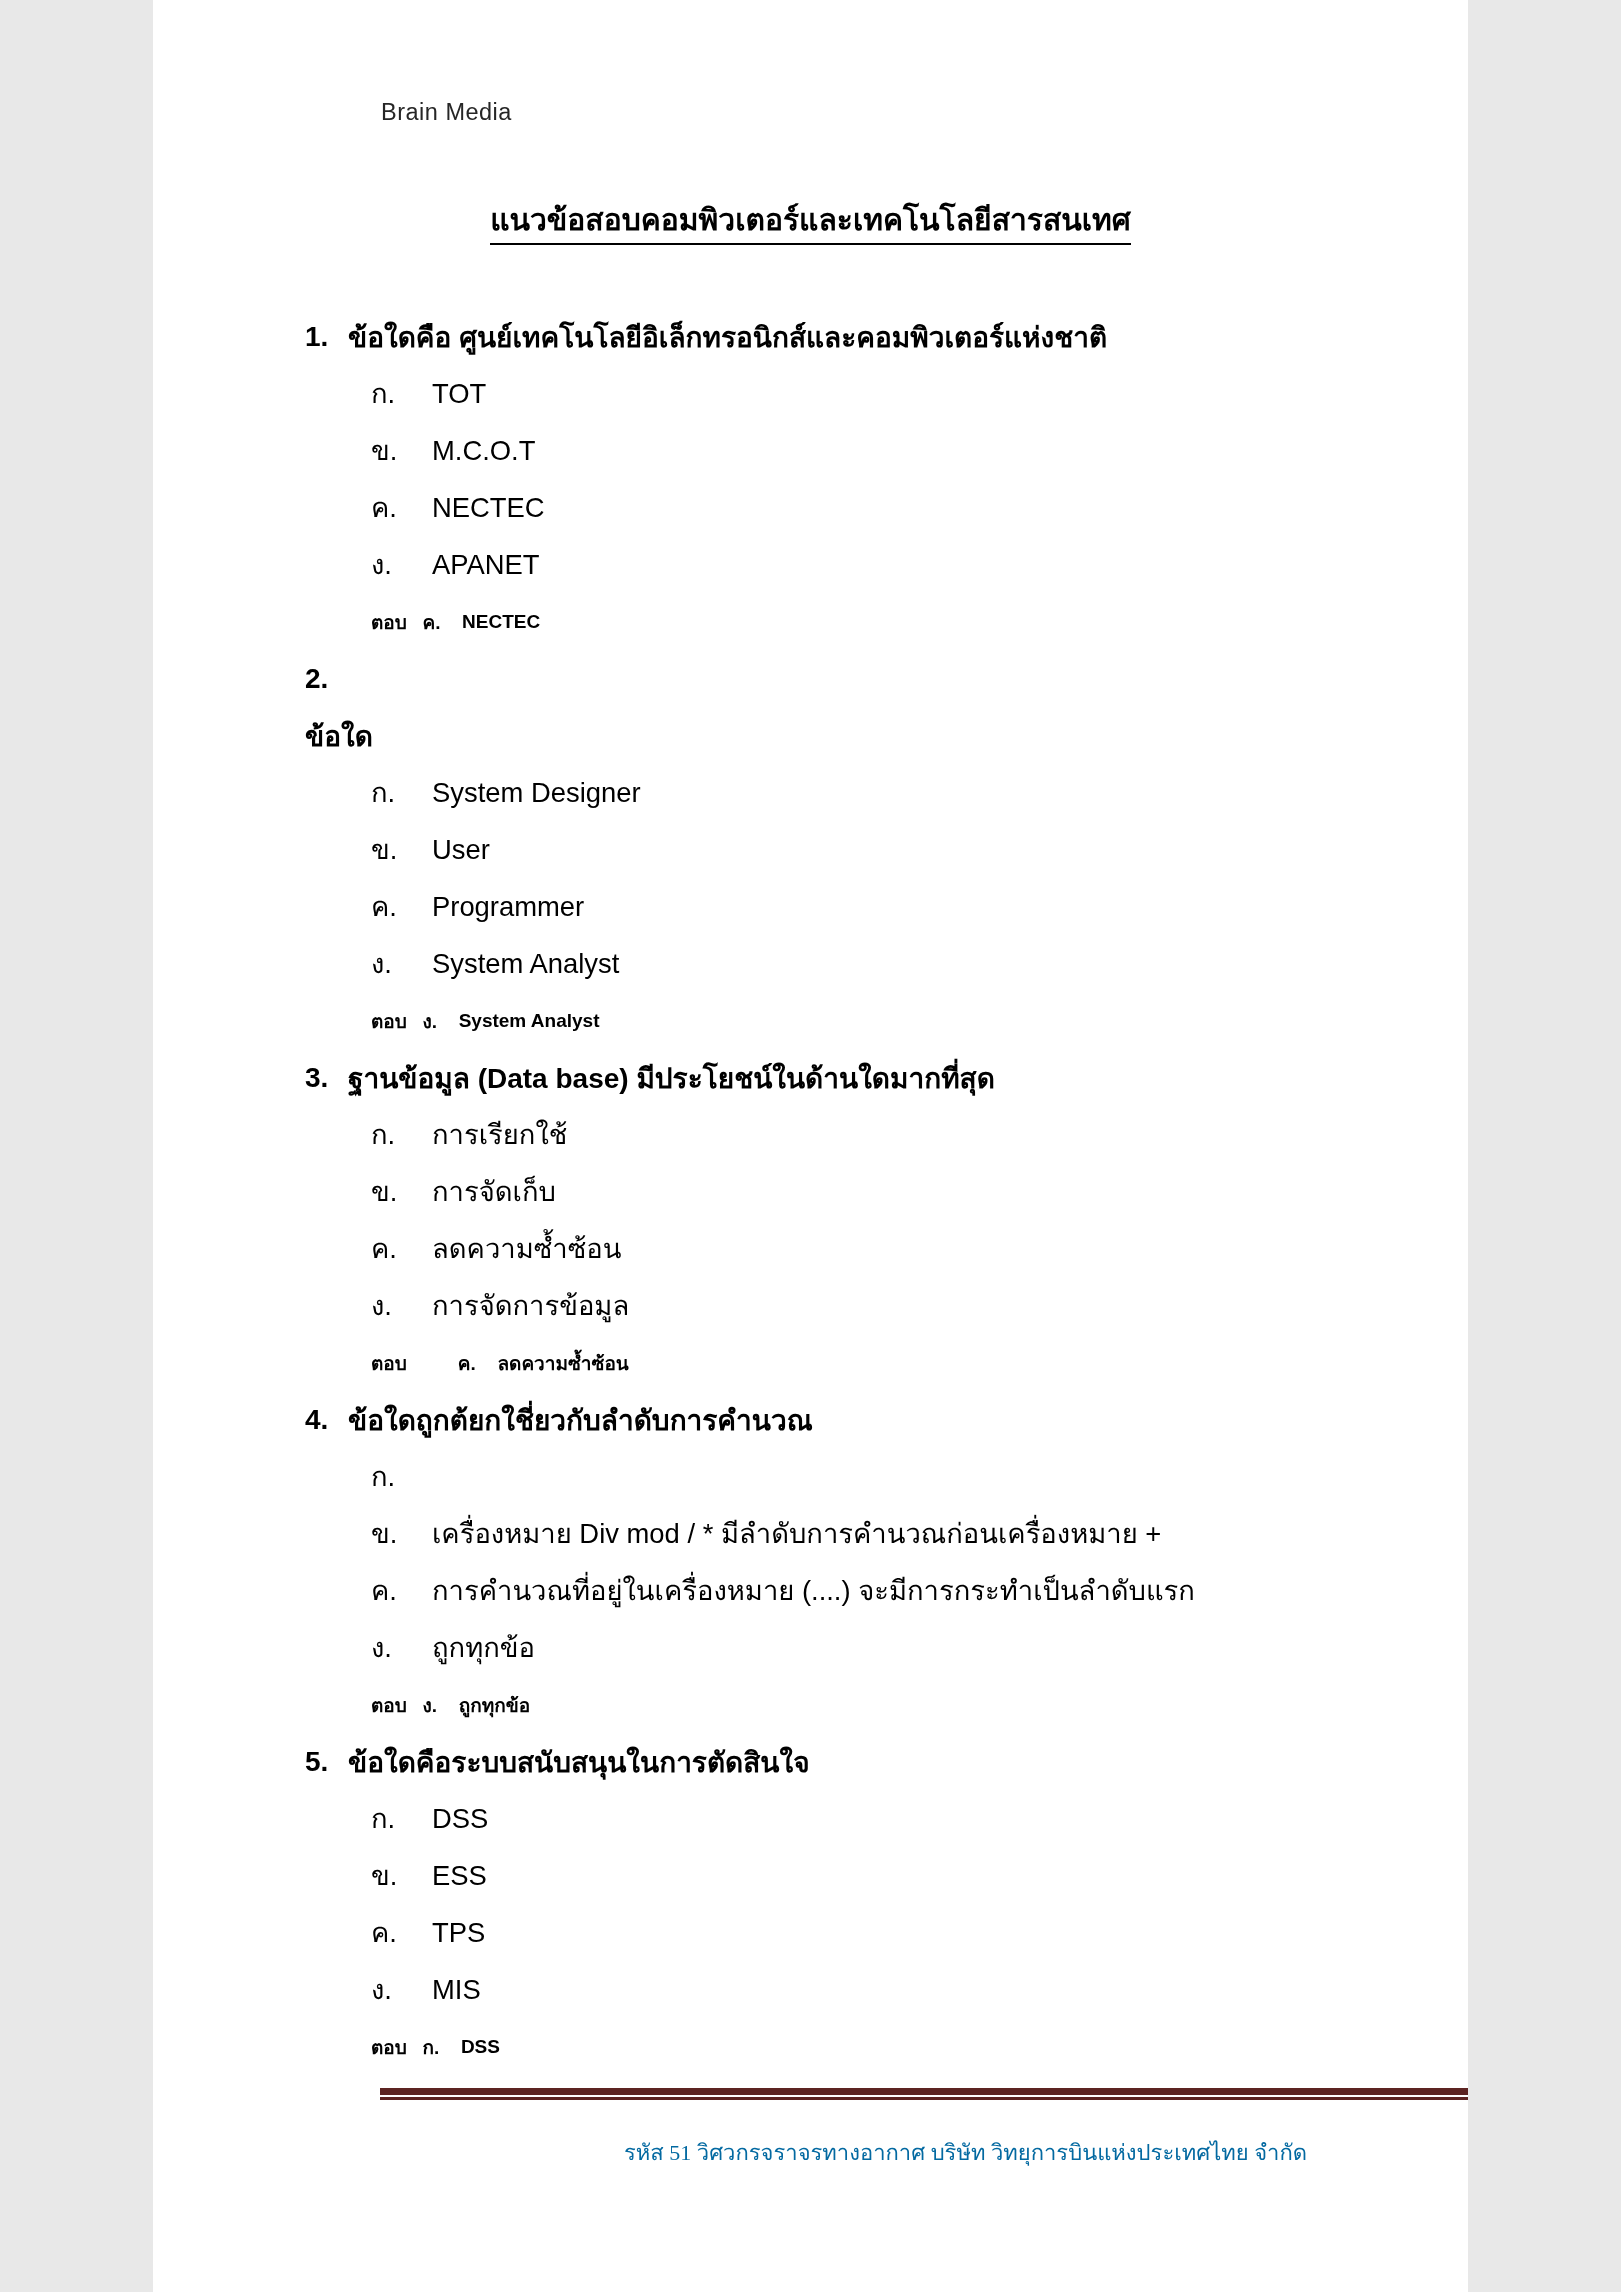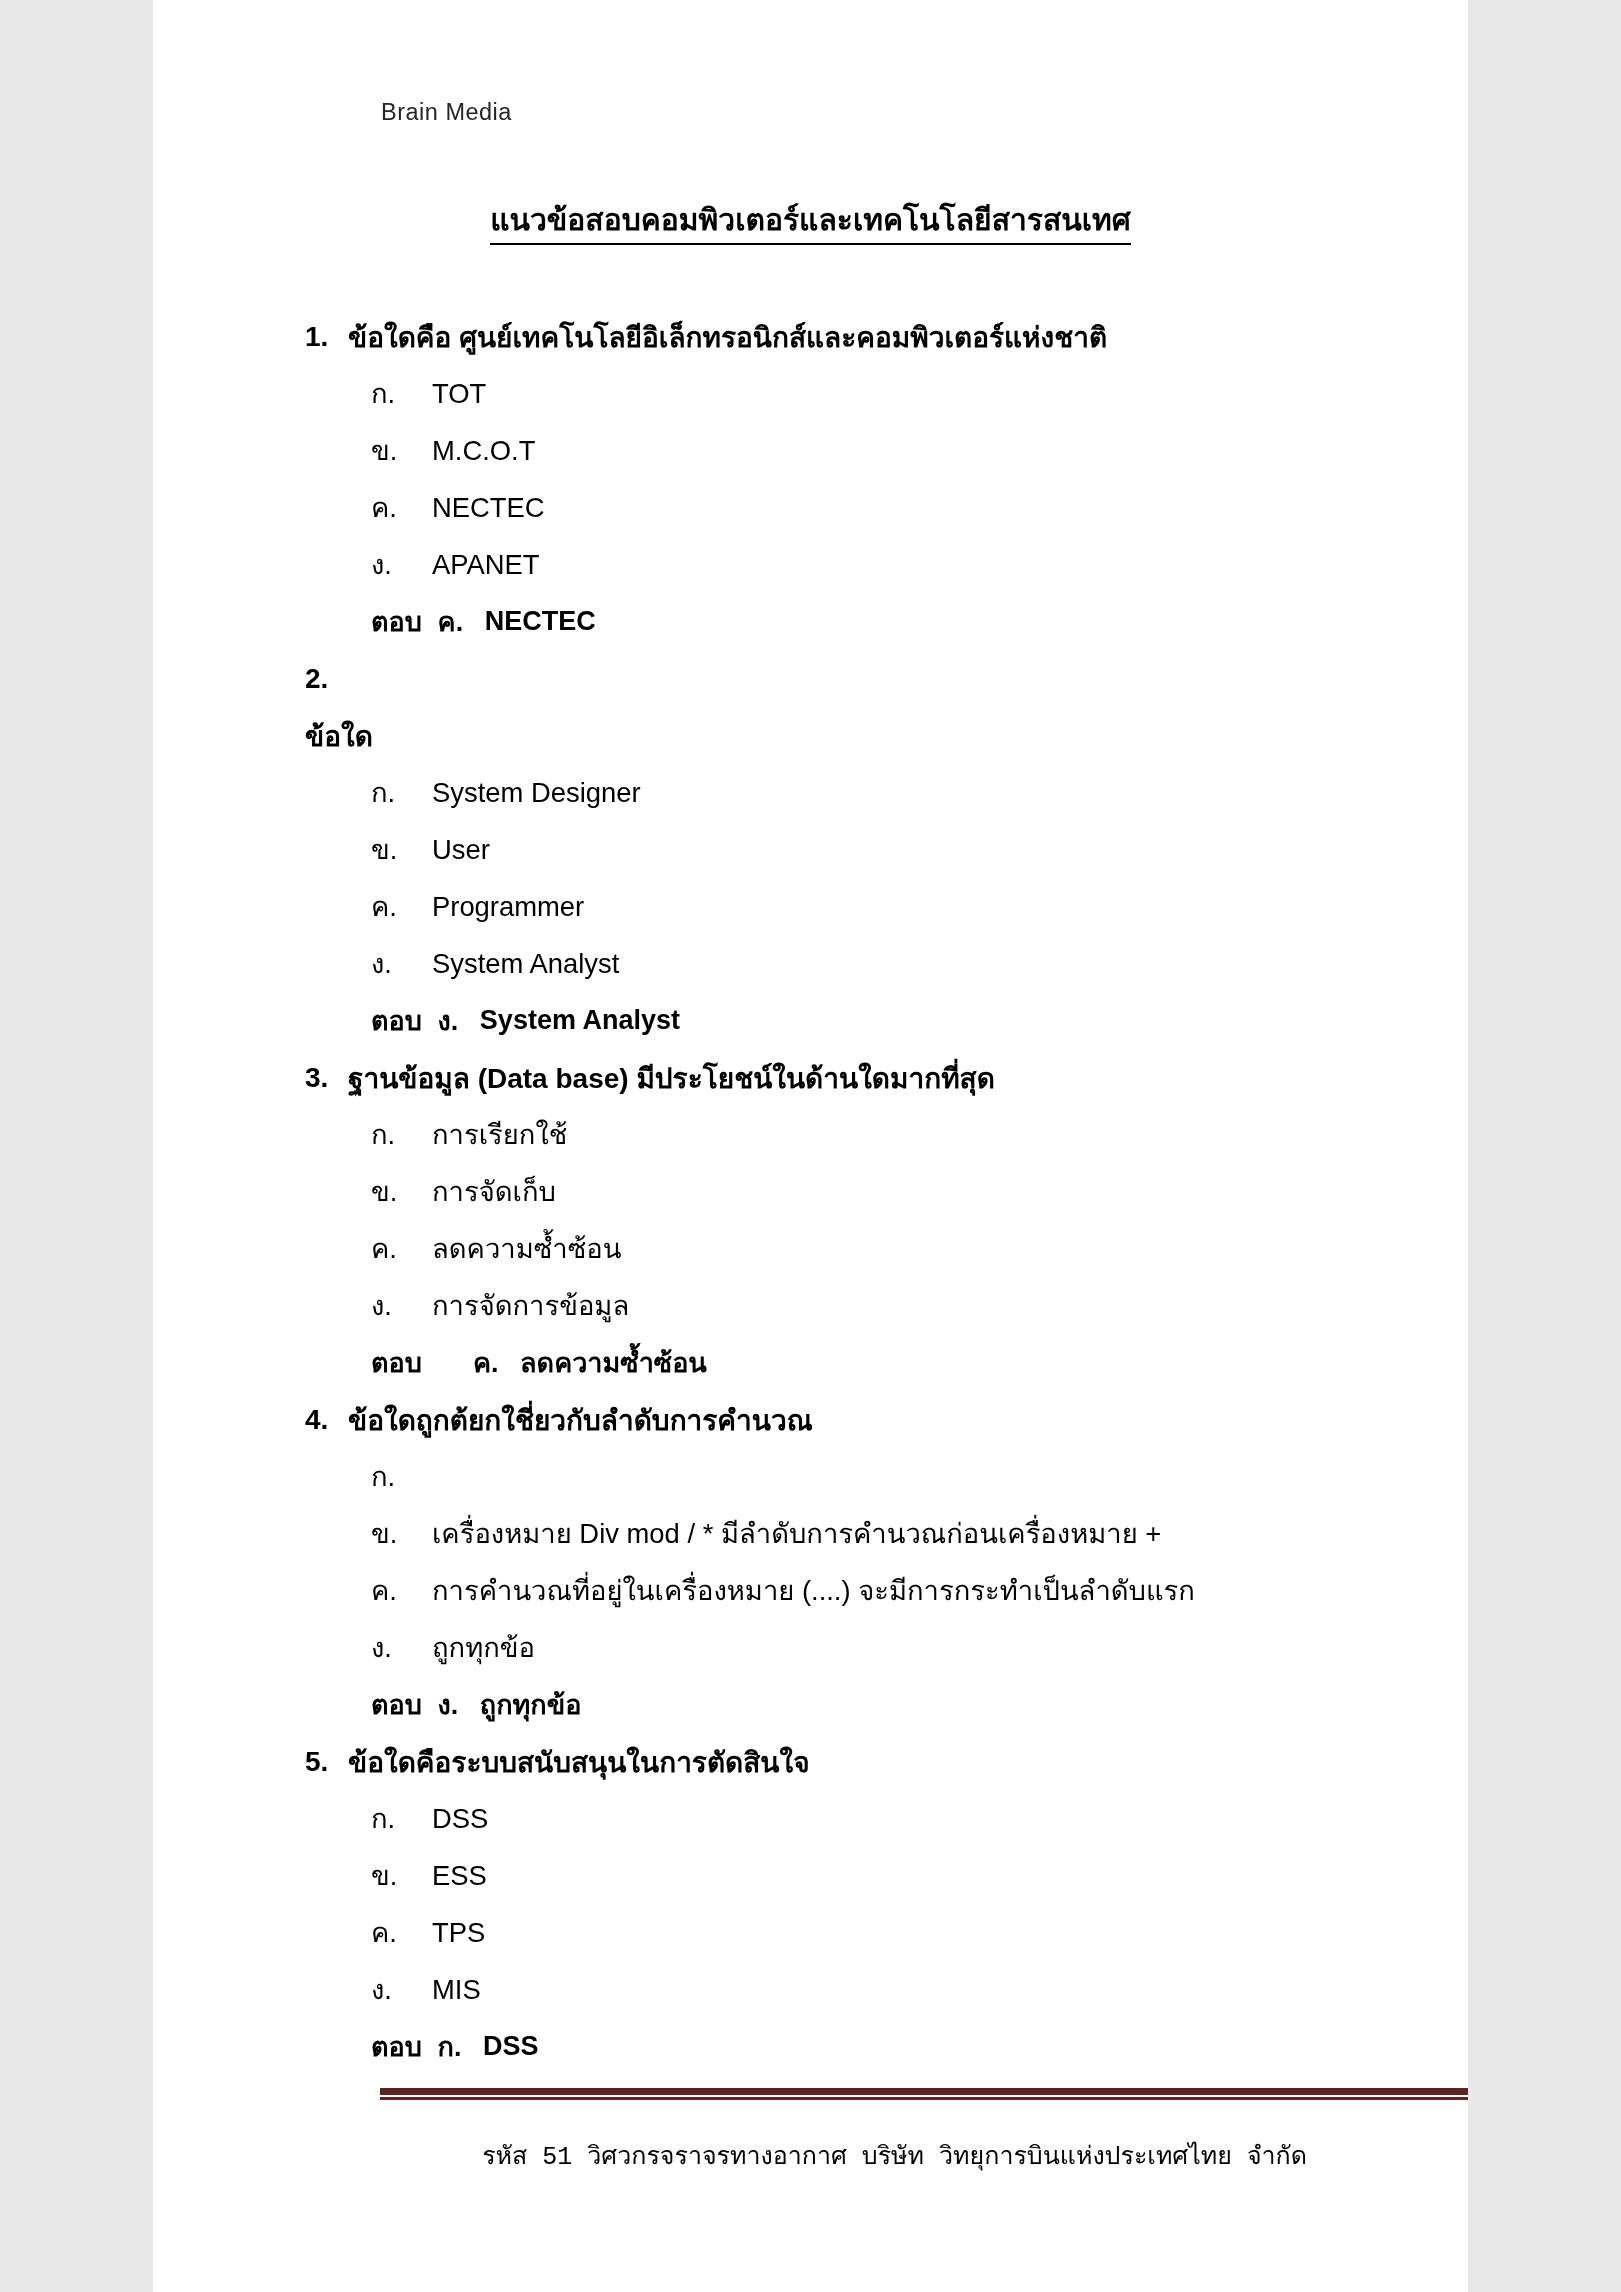--- a/index.html
+++ b/index.html
@@ -35,31 +35,31 @@
   .content{
     position:absolute;left:152px;top:308px;right:39px;
   }
   .line{
     height:57px;display:flex;align-items:center;white-space:nowrap;
   }
   .q-line{font-size:28px;font-weight:700;}
   .q-num{display:inline-block;min-width:43px;}
   .opt-line{font-size:27.4px;font-weight:400;padding-left:66px;}
   .opt-letter{display:inline-block;width:61px;}
-  .ans-line{font-size:27px;font-weight:700;padding-left:66px;}
+  .ans-line{font-size:19px;font-weight:700;padding-left:66px;}
   .ans-prefix{margin-right:15.7px;}
   .ans-prefix.gap-wide{margin-right:51px;}
   .ans-letter{margin-right:21.6px;}
   .footer-rule{position:absolute;left:227px;top:2088px;width:1204px;}
   .footer-rule .thick{height:6.9px;background:var(--rule,#5c2422);}
   .footer-rule .thin{height:2.9px;background:var(--rule,#5c2422);margin-top:2px;}
   .footer-text{
     position:absolute;top:2135px;right:161px;
-    font-family:Liberation Mono, monospace;
-    font-size:25px;color:#000000;white-space:nowrap;
+    font-family:Liberation Serif, serif;
+    font-size:22px;color:#0369a1;white-space:nowrap;
   }
 </style>
 </head>
 <body>
 
 <div class="page" style="--rule: #5c2422; --pn-bg: #000000; --pn-fg: #ffffff;">
 
   <div class="brand">Brain Media</div>
   <div class="page-num">59</div>
 

